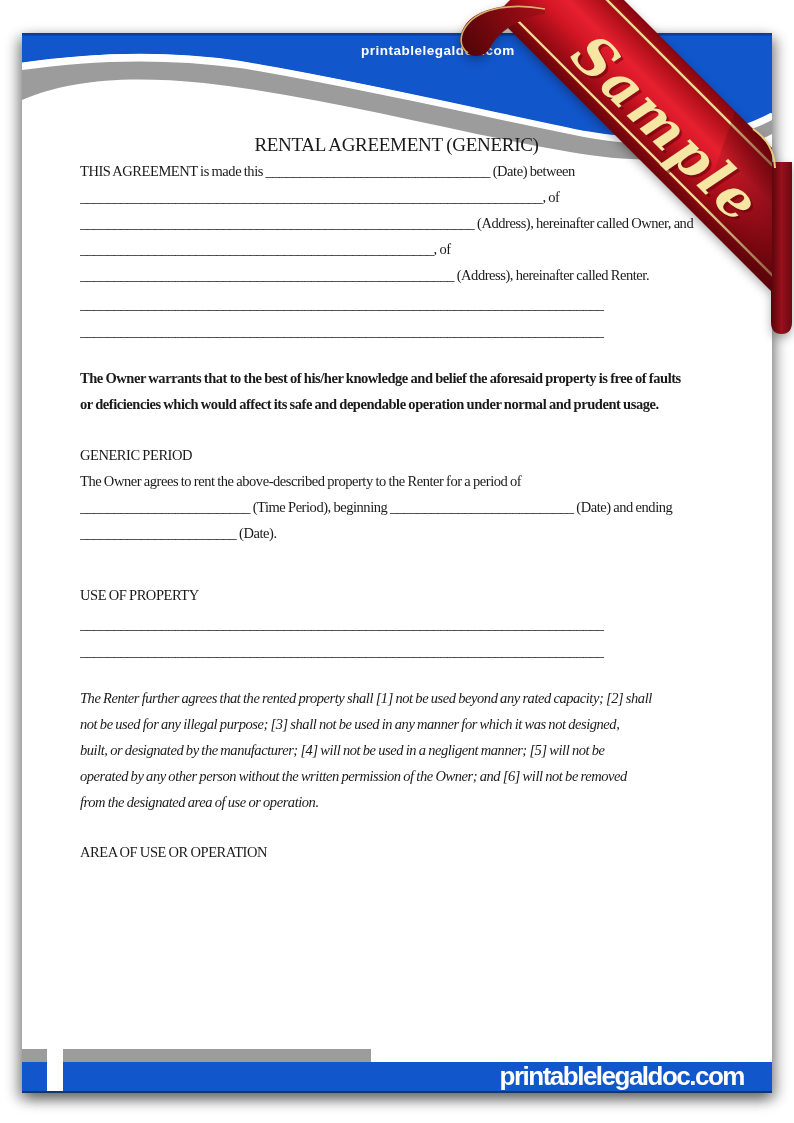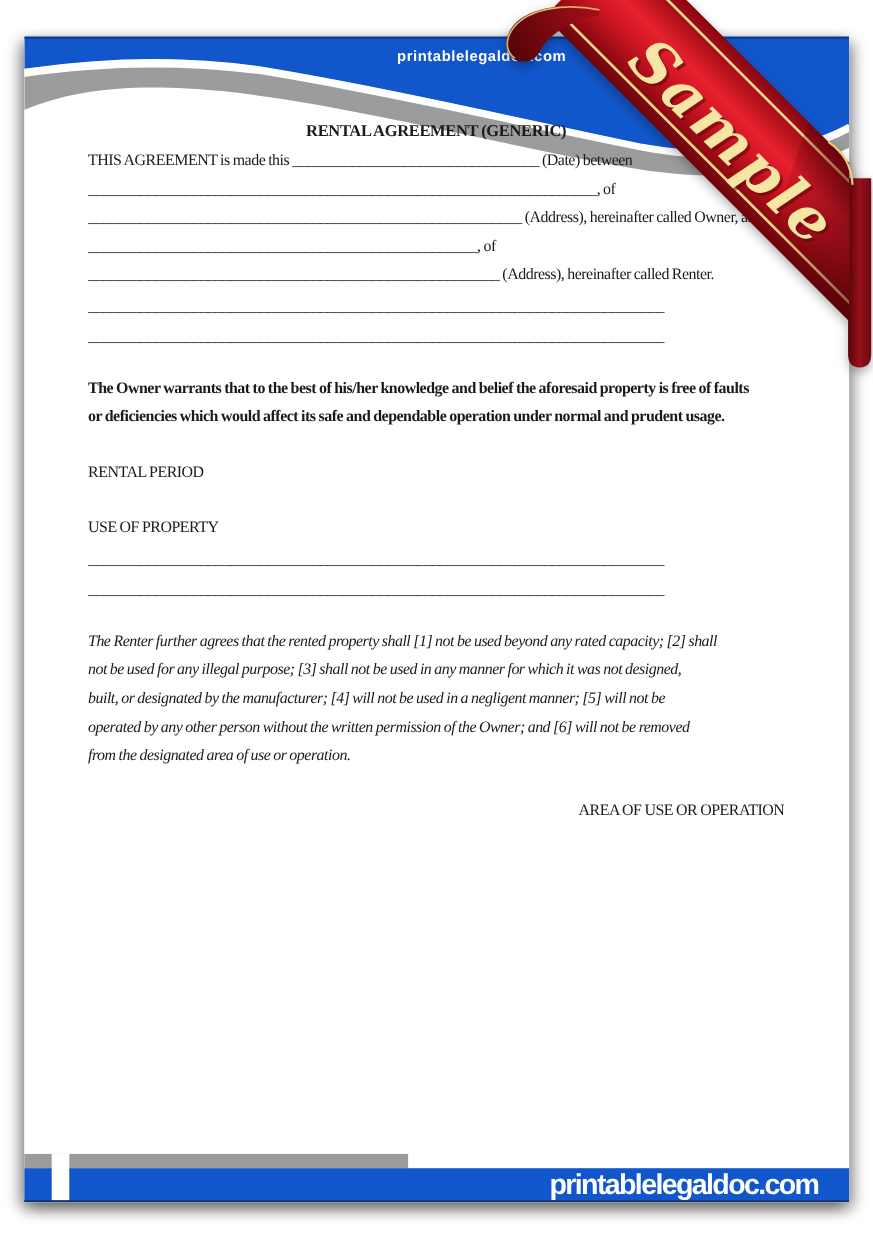--- a/index.html
+++ b/index.html
@@ -11,30 +11,30 @@
           font-family:"Liberation Serif",serif;}
   .page{position:absolute;left:22px;top:33px;width:750px;height:1060px;background:#fff;
         overflow:hidden;
         box-shadow:0 6px 14px rgba(0,0,0,.42), -6px 5px 12px rgba(0,0,0,.20), 6px 5px 12px rgba(0,0,0,.20);}
   .header-wave{position:absolute;left:0;top:0;width:750px;height:170px;display:block;}
   .header-site{position:absolute;left:339px;top:9px;z-index:3;color:#fff;
         font-family:"Liberation Sans",sans-serif;font-weight:bold;font-size:13.5px;
         letter-spacing:.5px;line-height:18px;}
   .doc-body{position:absolute;left:58px;top:0;width:633px;height:1016px;overflow:hidden;
         color:var(--ink);font-size:14.5px;line-height:26px;letter-spacing:-0.45px;word-spacing:-0.5px;}
-  .doc-title{margin-top:74px;text-align:center;font-weight:bold;font-size:15px;letter-spacing:-0.3px;}
+  .doc-title{margin-top:99px;text-align:center;font-weight:normal;font-size:19px;letter-spacing:-0.3px;}
   .lines{white-space:nowrap;}
   .intro{}
   .sec-head{margin-top:25px;}
   .blank-block{margin-top:3px;line-height:27px;}
   .warrants{margin-top:20px;font-weight:bold;}
   .rental-head{margin-top:25px;}
-  .use-head{margin-top:24px;}
+  .use-head{margin-top:36px;}
   .renter-agrees{margin-top:20px;font-style:italic;}
-  .area-head{margin-top:24px;text-align:right;}
+  .area-head{margin-top:24px;}
   .area-lines{height:41px;overflow:hidden;}
   .footer-gray{position:absolute;left:0;top:1016px;width:349px;height:13px;background:var(--gray);}
   .footer-blue{position:absolute;left:0;top:1029px;width:750px;height:29px;background:var(--blue);
         border-bottom:2px solid #16366b;text-align:right;}
   .footer-site{display:inline-block;margin-right:28px;color:#fff;line-height:29px;
         font-family:"Liberation Sans",sans-serif;font-weight:bold;font-size:26px;letter-spacing:-1.5px;}
   .footer-notch{position:absolute;left:25px;top:1016px;width:16px;height:42px;background:#fff;}
   .ribbon-svg{position:absolute;left:0;top:0;width:794px;height:420px;z-index:5;
         filter:drop-shadow(0 4px 5px rgba(0,0,0,.30));pointer-events:none;}
   .fill-blue{fill:var(--blue);} .fill-gray{fill:var(--gray);}
@@ -58,21 +58,22 @@
 
     <div class="doc-body">
       <div class="doc-title">RENTAL AGREEMENT (GENERIC)</div>
 
       <div class="lines intro">THIS AGREEMENT is made this _________________________________ (Date) between<br>____________________________________________________________________, of<br>__________________________________________________________ (Address), hereinafter called Owner, and<br>____________________________________________________, of<br>_______________________________________________________ (Address), hereinafter called Renter.</div>
 
       <div class="lines blank-block">_____________________________________________________________________________<br>_____________________________________________________________________________</div>
 
       <div class="lines warrants">The Owner warrants that to the best of his/her knowledge and belief the aforesaid property is free of faults<br>or deficiencies which would affect its safe and dependable operation under normal and prudent usage.</div>
 
-      <div class="sec-head rental-head">RENTAL PERIOD</div>
+      <div class="sec-head rental-head">GENERIC PERIOD</div>
+      <div class="lines">The Owner agrees to rent the above-described property to the Renter for a period of<br>_________________________ (Time Period), beginning ___________________________ (Date) and ending<br>_______________________ (Date).</div>
 
       <div class="sec-head use-head">USE OF PROPERTY</div>
       <div class="lines blank-block">_____________________________________________________________________________<br>_____________________________________________________________________________</div>
 
       <div class="lines renter-agrees">The Renter further agrees that the rented property shall [1] not be used beyond any rated capacity; [2] shall<br>not be used for any  illegal purpose; [3] shall not be used in any manner for which it was not designed,<br>built, or designated by the manufacturer; [4] will not be used in a negligent manner; [5] will not be<br>operated by any other person without the written permission of the Owner; and [6] will not be removed<br>from the designated area of use or operation.</div>
 
       <div class="sec-head area-head">AREA OF USE OR OPERATION</div>
     </div>
 
     <div class="footer-gray"></div>

